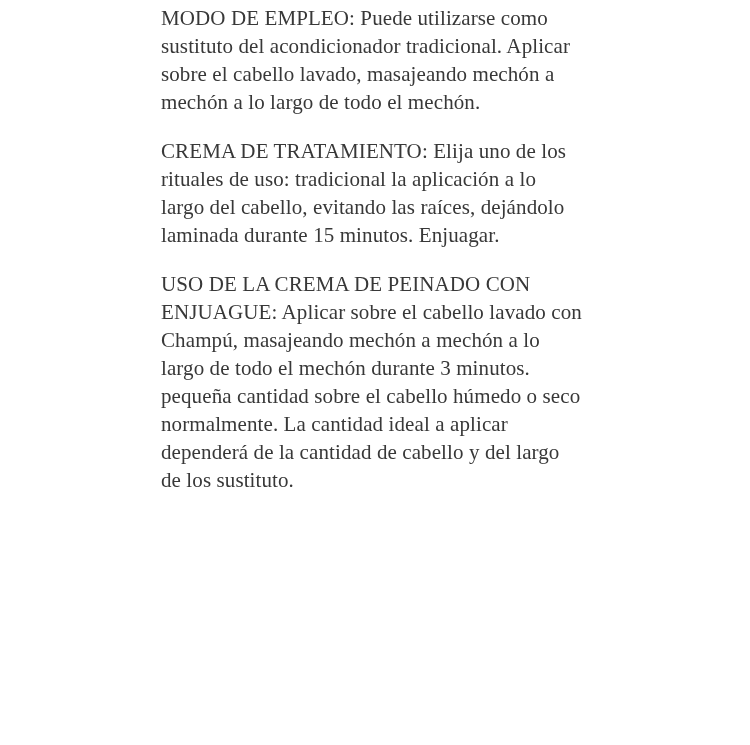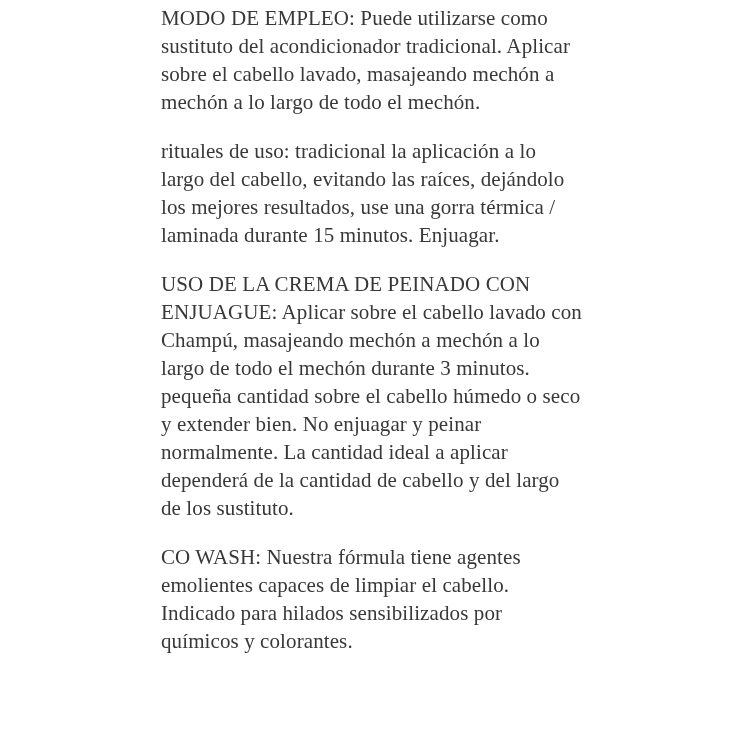--- a/index.html
+++ b/index.html
@@ -38,38 +38,31 @@
 <main class="doc">
 
   <p class="para">
     <span class="line">MODO DE EMPLEO: Puede utilizarse como</span>
     <span class="line">sustituto del acondicionador tradicional. Aplicar</span>
     <span class="line">sobre el cabello lavado, masajeando mechón a</span>
     <span class="line">mechón a lo largo de todo el mechón.</span>
   </p>
 
   <p class="para">
+    <span class="line">CREMA DE TRATAMIENTO: Elija uno de los</span>
     <span class="line">rituales de uso: tradicional la aplicación a lo</span>
     <span class="line">largo del cabello, evitando las raíces, dejándolo</span>
-    <span class="line">los mejores resultados, use una gorra térmica /</span>
     <span class="line">laminada durante 15 minutos. Enjuagar.</span>
   </p>
 
   <p class="para">
     <span class="line">USO DE LA CREMA DE PEINADO CON</span>
     <span class="line">ENJUAGUE: Aplicar sobre el cabello lavado con</span>
     <span class="line">Champú, masajeando mechón a mechón a lo</span>
     <span class="line">largo de todo el mechón durante 3 minutos.</span>
     <span class="line">pequeña cantidad sobre el cabello húmedo o seco</span>
-    <span class="line">y extender bien. No enjuagar y peinar</span>
     <span class="line">normalmente. La cantidad ideal a aplicar</span>
     <span class="line">dependerá de la cantidad de cabello y del largo</span>
     <span class="line">de los sustituto.</span>
   </p>
 
-  <p class="para">
-    <span class="line">CO WASH: Nuestra fórmula tiene agentes</span>
-    <span class="line">emolientes capaces de limpiar el cabello.</span>
-    <span class="line">Indicado para hilados sensibilizados por</span>
-    <span class="line">químicos y colorantes.</span>
-  </p>
 
 </main>
 
 </body></html>

